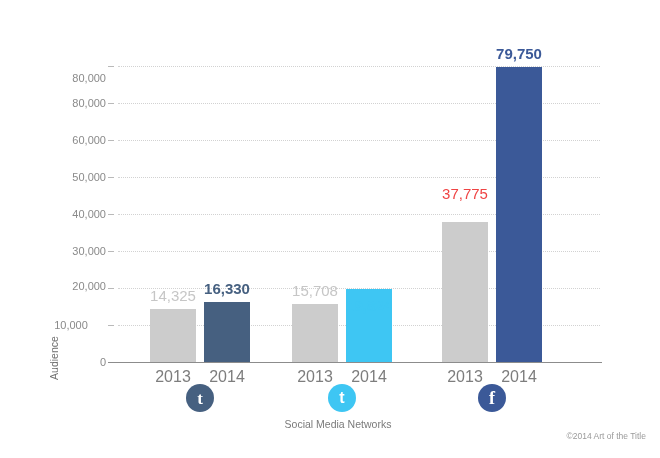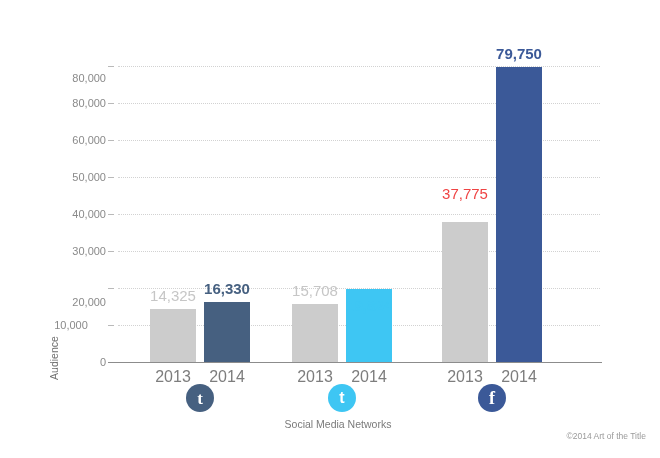--- a/index.html
+++ b/index.html
@@ -106,21 +106,21 @@
 </style>
 </head>
 <body>
 
 <div id="chart-root">
 
 
   <div class="ytick-wrap" id="ytick-wrap">
       <div class="ytick" style="top: 362px;">0</div>
       <div class="ytick" style="top: 325px; text-align: center;">10,000</div>
-      <div class="ytick" style="top: 302px;">20,000</div>
+      <div class="ytick" style="top: 286px;">20,000</div>
       <div class="ytick" style="top: 251px;">30,000</div>
       <div class="ytick" style="top: 214px;">40,000</div>
       <div class="ytick" style="top: 177px;">50,000</div>
       <div class="ytick" style="top: 140px;">60,000</div>
       <div class="ytick" style="top: 103px;">80,000</div>
       <div class="ytick" style="top: 78px;">80,000</div>
     </div>
 
   <div style="position:absolute;left:32px;top:150px;width:20px;height:120px;">
     <div class="ylabel">Audience</div>

